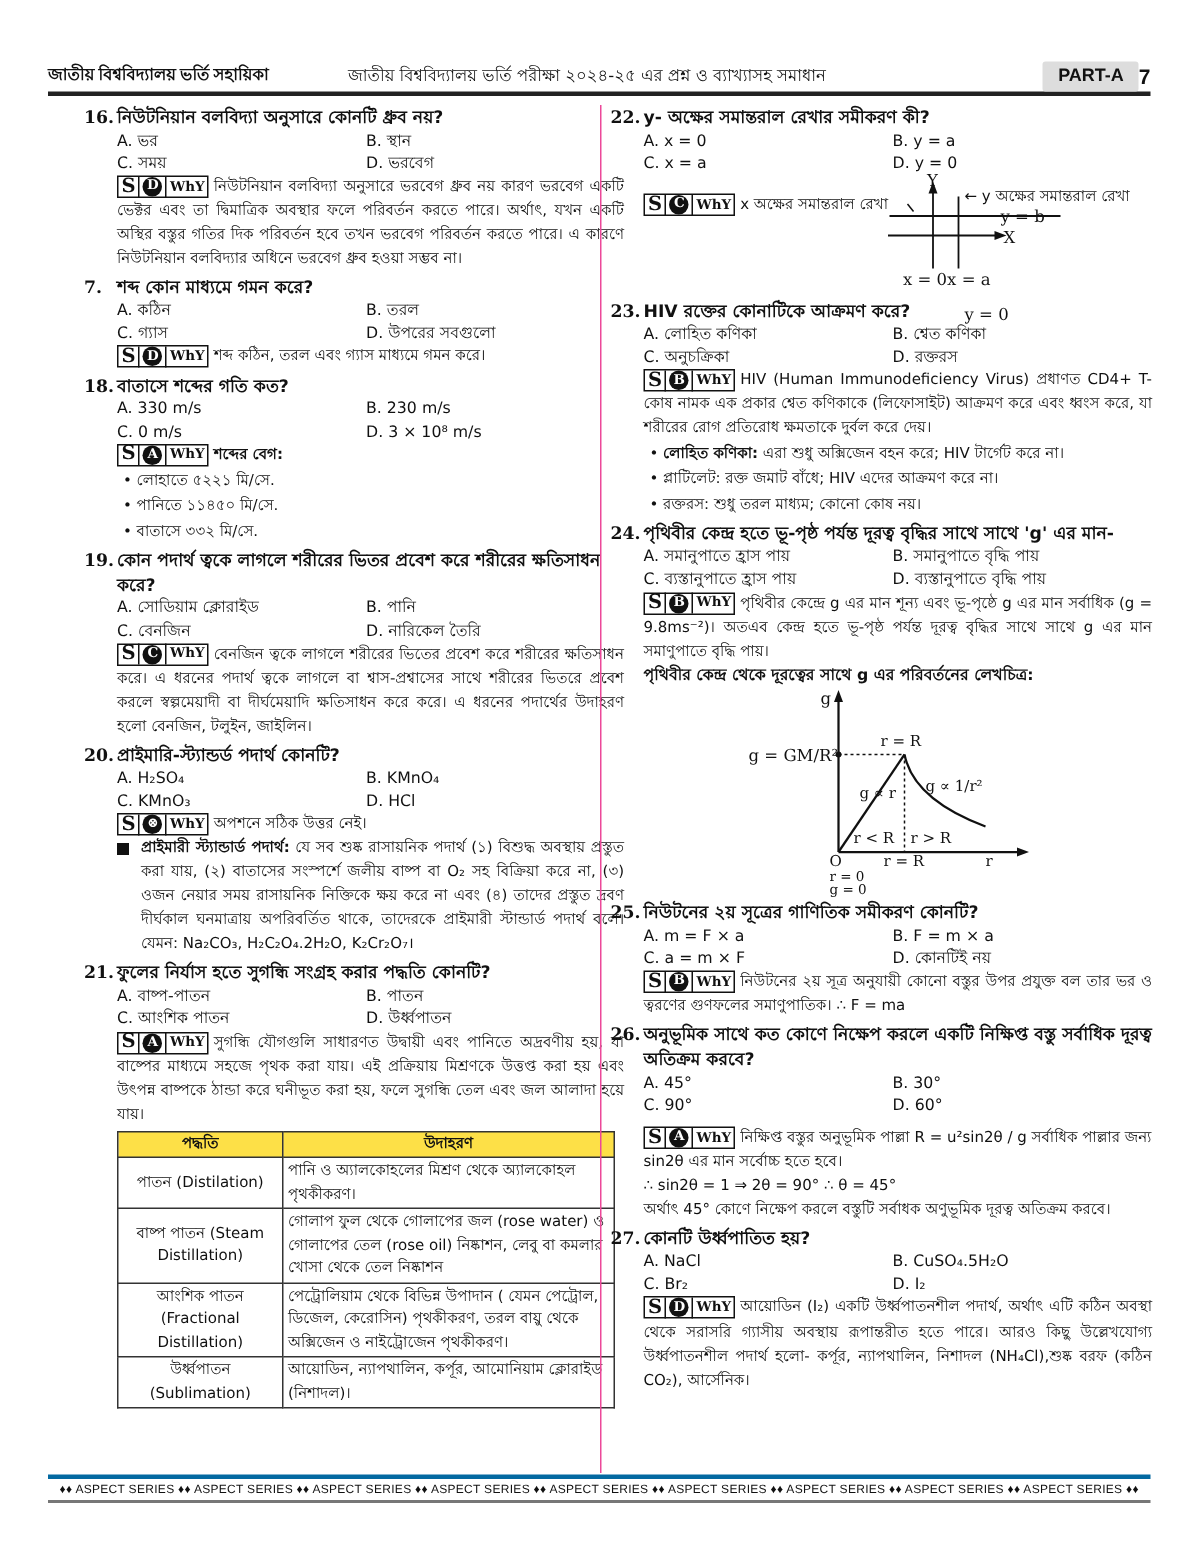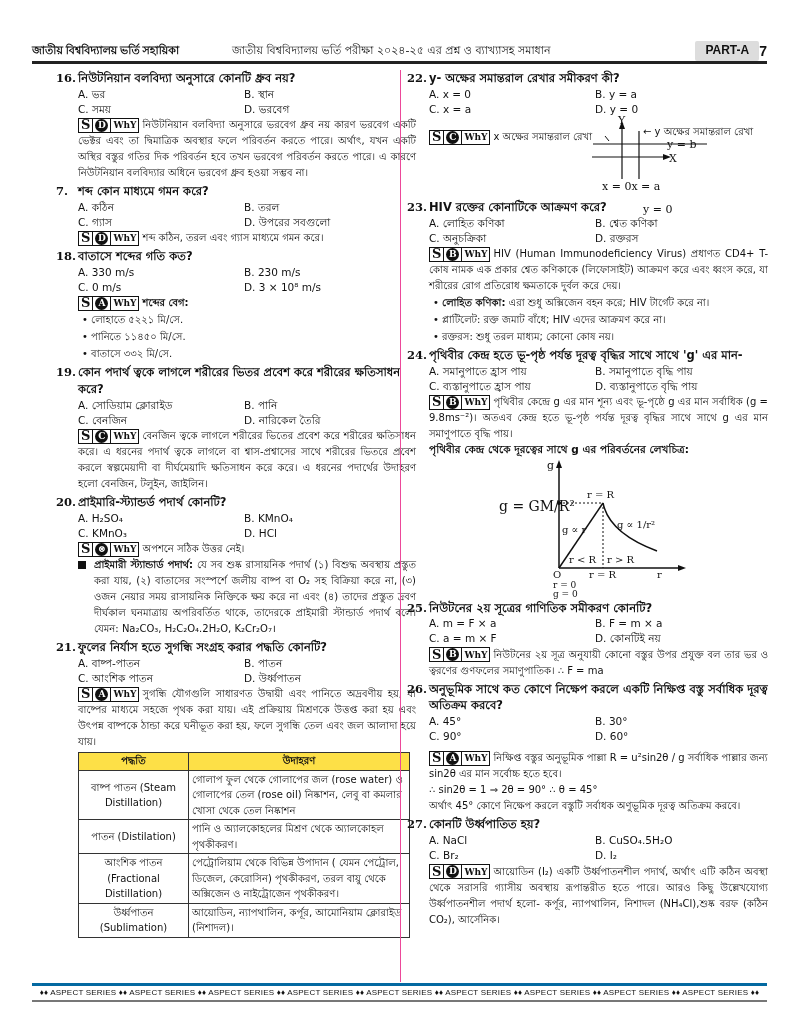--- a/index.html
+++ b/index.html
@@ -178,26 +178,26 @@
     </div>
     <table class="tbl">
       <thead>
         <tr>
           <th>পদ্ধতি</th>
           <th>উদাহরণ</th>
         </tr>
       </thead>
       <tbody>
         <tr>
+          <td class="m">পাতন (Distilation)</td>
+          <td>পানি ও অ্যালকোহলের মিশ্রণ থেকে অ্যালকোহল পৃথকীকরণ।</td>
+        </tr>
+        <tr>
           <td class="m">বাষ্প পাতন (Steam Distillation)</td>
           <td>গোলাপ ফুল থেকে গোলাপের জল (rose water) ও গোলাপের তেল (rose oil) নিষ্কাশন, লেবু বা কমলার খোসা থেকে তেল নিষ্কাশন</td>
-        </tr>
-        <tr>
-          <td class="m">পাতন (Distilation)</td>
-          <td>পানি ও অ্যালকোহলের মিশ্রণ থেকে অ্যালকোহল পৃথকীকরণ।</td>
         </tr>
         <tr>
           <td class="m">আংশিক পাতন (Fractional Distillation)</td>
           <td>পেট্রোলিয়াম থেকে বিভিন্ন উপাদান ( যেমন পেট্রোল, ডিজেল, কেরোসিন) পৃথকীকরণ, তরল বায়ু থেকে অক্সিজেন ও নাইট্রোজেন পৃথকীকরণ।</td>
         </tr>
         <tr>
           <td class="m">উর্ধ্বপাতন (Sublimation)</td>
           <td>আয়োডিন, ন্যাপথালিন, কর্পূর, আমোনিয়াম ক্লোরাইড (নিশাদল)।</td>
         </tr>
       </tbody>
@@ -294,23 +294,23 @@
         <polygon points="49,10 52,2 55,10" fill="#111"></polygon>
         <line x1="52" y1="110" x2="175" y2="110" stroke="#111" stroke-width="1.5"></line>
         <polygon points="171,107 179,110 171,113" fill="#111"></polygon>
         <line x1="52" y1="110" x2="96" y2="45" stroke="#111" stroke-width="1.5"></line>
         <path d="M96,45 Q102,75 150,93" fill="none" stroke="#111" stroke-width="1.5"></path>
         <line x1="52" y1="45" x2="96" y2="45" stroke="#111" stroke-width="1" stroke-dasharray="2,2"></line>
         <line x1="96" y1="45" x2="96" y2="110" stroke="#111" stroke-width="1" stroke-dasharray="2,2"></line>
         <circle cx="52" cy="45" r="2" fill="#111"></circle>
       </svg>
       <span style="position:absolute; top:0; left:40px; font-size:11px;">g</span>
-      <span style="position:absolute; top:38px; left:-8px; font-size:14px;">g = GM/R²</span>
+      <span style="position:absolute; top:38px; left:-8px; font-size:11px;">g = GM/R²</span>
       <span style="position:absolute; top:30px; left:80px; font-size:10px;">r = R</span>
-      <span style="position:absolute; top:65px; left:55px; font-size:10px;">g ∝ r</span>
+      <span style="position:absolute; top:65px; left:66px; font-size:10px;">g ∝ r</span>
       <span style="position:absolute; top:60px; left:110px; font-size:10px;">g ∝ 1/r²</span>
       <span style="position:absolute; top:95px; left:62px; font-size:10px;">r &lt; R</span>
       <span style="position:absolute; top:95px; left:100px; font-size:10px;">r &gt; R</span>
       <span style="position:absolute; top:110px; left:46px; font-size:10px;">O</span>
       <span style="position:absolute; top:110px; left:82px; font-size:10px;">r = R</span>
       <span style="position:absolute; top:110px; left:150px; font-size:10px;">r</span>
       <span style="position:absolute; top:121px; left:46px; font-size:9px;">r = 0</span>
       <span style="position:absolute; top:130px; left:46px; font-size:9px;">g = 0</span>
     </div>
   </div>

